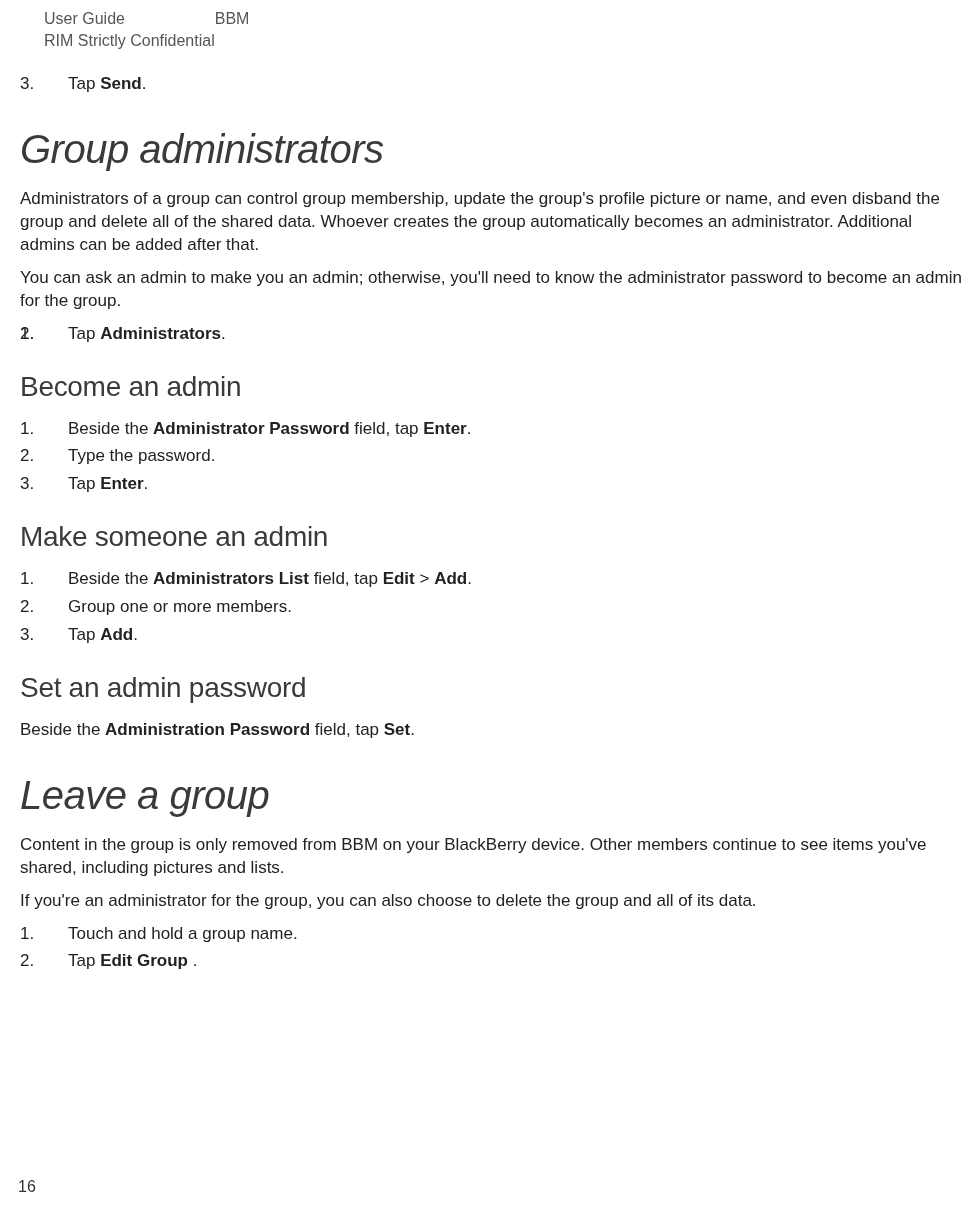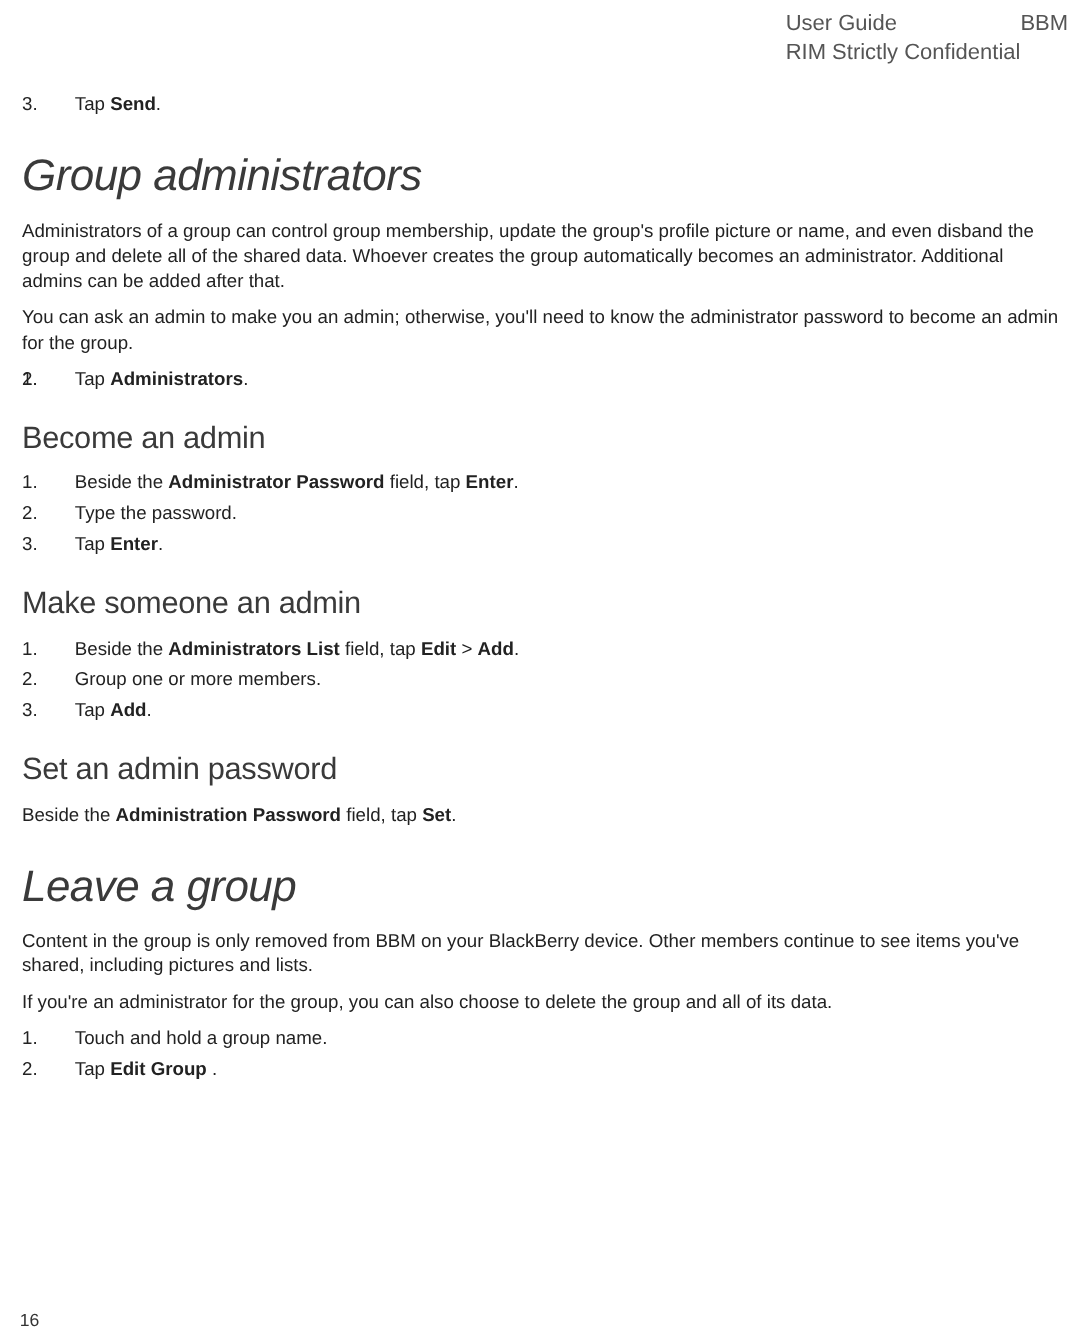--- a/index.html
+++ b/index.html
@@ -9,22 +9,22 @@
       line-height: 1.35;
       color: #000;
       background: #fff;
       width: 979px;
       height: 1213px;
       padding: 8px 8px 14px 20px;
       position: relative;
     }
     .header {
       display: flex;
-      justify-content: flex-end;
-      font-size: 20px;
+      justify-content: flex-start;
+      font-size: 16px;
       color: #555;
       margin-bottom: 22px;
       margin-left: 24px;
     }
     .header .left { display: flex; flex-direction: column; }
     .header .right { align-self: flex-start; }
     h1 {
       font-size: 40px;
       font-weight: 400;
       color: #3a3a3a;
@@ -56,21 +56,21 @@
       color: #222;
     }
     ol li .num {
       position: absolute;
       left: 0;
       width: 26px;
     }
     strong { font-weight: 700; }
     .page-number {
       position: absolute;
-      bottom: 1px;
+      bottom: 15px;
       left: 18px;
       font-size: 16px;
       color: #333;
     }
     .intro ol { margin-bottom: 20px; }
   </style>
 </head>
 <body>
 
 <div class="header">

